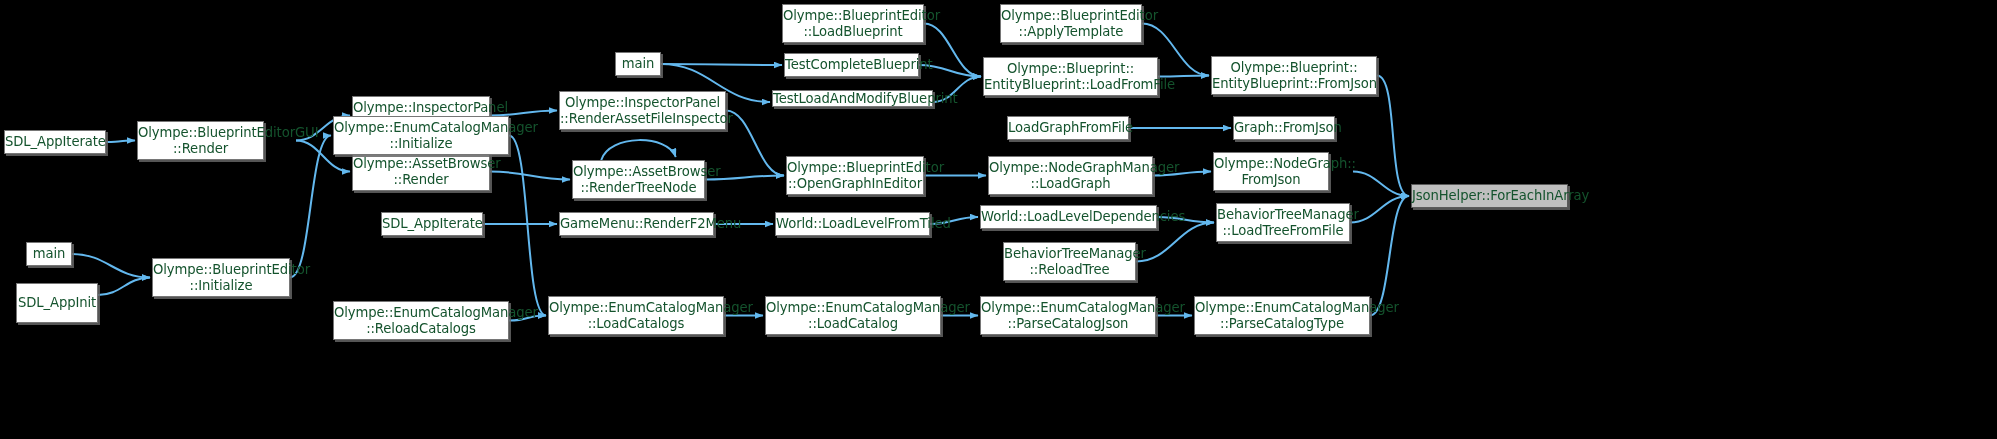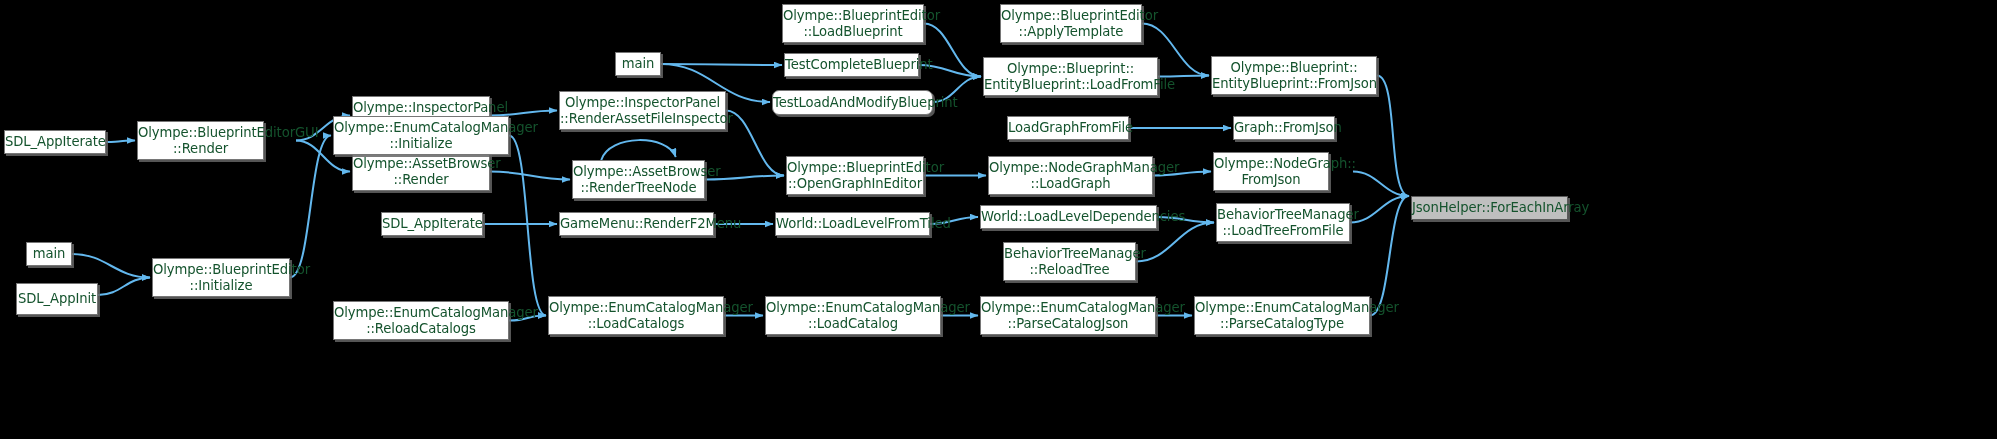--- a/index.html
+++ b/index.html
@@ -102,21 +102,21 @@
     <div class="node" style="left: 352px; top: 152px; width: 138px; height: 39px;"><span>Olympe::AssetBrowser
 ::Render</span></div>
     <div class="node" style="left: 559px; top: 91px; width: 167px; height: 39px;"><span>Olympe::InspectorPanel
 ::RenderAssetFileInspector</span></div>
     <div class="node" style="left: 572px; top: 160px; width: 133px; height: 39px;"><span>Olympe::AssetBrowser
 ::RenderTreeNode</span></div>
     <div class="node" style="left: 615px; top: 52px; width: 46px; height: 24px;"><span>main</span></div>
     <div class="node" style="left: 782px; top: 4px; width: 142px; height: 39px;"><span>Olympe::BlueprintEditor
 ::LoadBlueprint</span></div>
     <div class="node" style="left: 784px; top: 53px; width: 135px; height: 24px;"><span>TestCompleteBlueprint</span></div>
-    <div class="node" style="left: 772px; top: 90px; width: 161px; height: 25px; border-radius: 7px;"><span>TestLoadAndModifyBlueprint</span></div>
+    <div class="node" style="left: 772px; top: 90px; width: 161px; height: 17px;"><span>TestLoadAndModifyBlueprint</span></div>
     <div class="node" style="left: 786px; top: 156px; width: 138px; height: 39px;"><span>Olympe::BlueprintEditor
 ::OpenGraphInEditor</span></div>
     <div class="node" style="left: 381px; top: 212px; width: 102px; height: 24px;"><span>SDL_AppIterate</span></div>
     <div class="node" style="left: 559px; top: 212px; width: 155px; height: 24px;"><span>GameMenu::RenderF2Menu</span></div>
     <div class="node" style="left: 775px; top: 212px; width: 155px; height: 24px;"><span>World::LoadLevelFromTiled</span></div>
     <div class="node" style="left: 983px; top: 57px; width: 175px; height: 39px;"><span>Olympe::Blueprint::
 EntityBlueprint::LoadFromFile</span></div>
     <div class="node" style="left: 1000px; top: 4px; width: 142px; height: 39px;"><span>Olympe::BlueprintEditor
 ::ApplyTemplate</span></div>
     <div class="node" style="left: 1007px; top: 116px; width: 122px; height: 24px;"><span>LoadGraphFromFile</span></div>
@@ -130,25 +130,25 @@
     <div class="node" style="left: 1233px; top: 116px; width: 102px; height: 24px;"><span>Graph::FromJson</span></div>
     <div class="node" style="left: 1213px; top: 152px; width: 116px; height: 39px;"><span>Olympe::NodeGraph::
 FromJson</span></div>
     <div class="node" style="left: 1216px; top: 203px; width: 134px; height: 39px;"><span>BehaviorTreeManager
 ::LoadTreeFromFile</span></div>
     <div class="node" style="left: 980px; top: 296px; width: 176px; height: 39px;"><span>Olympe::EnumCatalogManager
 ::ParseCatalogJson</span></div>
     <div class="node" style="left: 1194px; top: 296px; width: 176px; height: 39px;"><span>Olympe::EnumCatalogManager
 ::ParseCatalogType</span></div>
     <div class="node" style="left: 26px; top: 242px; width: 46px; height: 24px;"><span>main</span></div>
-    <div class="node" style="left: 16px; top: 283px; width: 82px; height: 32px; justify-content: center;"><span>SDL_AppInit</span></div>
+    <div class="node" style="left: 16px; top: 283px; width: 82px; height: 40px; justify-content: center;"><span>SDL_AppInit</span></div>
     <div class="node" style="left: 152px; top: 258px; width: 138px; height: 39px;"><span>Olympe::BlueprintEditor
 ::Initialize</span></div>
     <div class="node" style="left: 333px; top: 116px; width: 176px; height: 39px;"><span>Olympe::EnumCatalogManager
 ::Initialize</span></div>
     <div class="node" style="left: 333px; top: 301px; width: 176px; height: 39px;"><span>Olympe::EnumCatalogManager
 ::ReloadCatalogs</span></div>
     <div class="node" style="left: 548px; top: 296px; width: 176px; height: 39px;"><span>Olympe::EnumCatalogManager
 ::LoadCatalogs</span></div>
     <div class="node" style="left: 765px; top: 296px; width: 176px; height: 39px;"><span>Olympe::EnumCatalogManager
 ::LoadCatalog</span></div>
-    <div class="node focus" style="left: 1411px; top: 196px; width: 157px; height: 24px;"><span>JsonHelper::ForEachInArray</span></div>
+    <div class="node focus" style="left: 1411px; top: 184px; width: 157px; height: 24px;"><span>JsonHelper::ForEachInArray</span></div>
   </div>
 
 </body></html>

